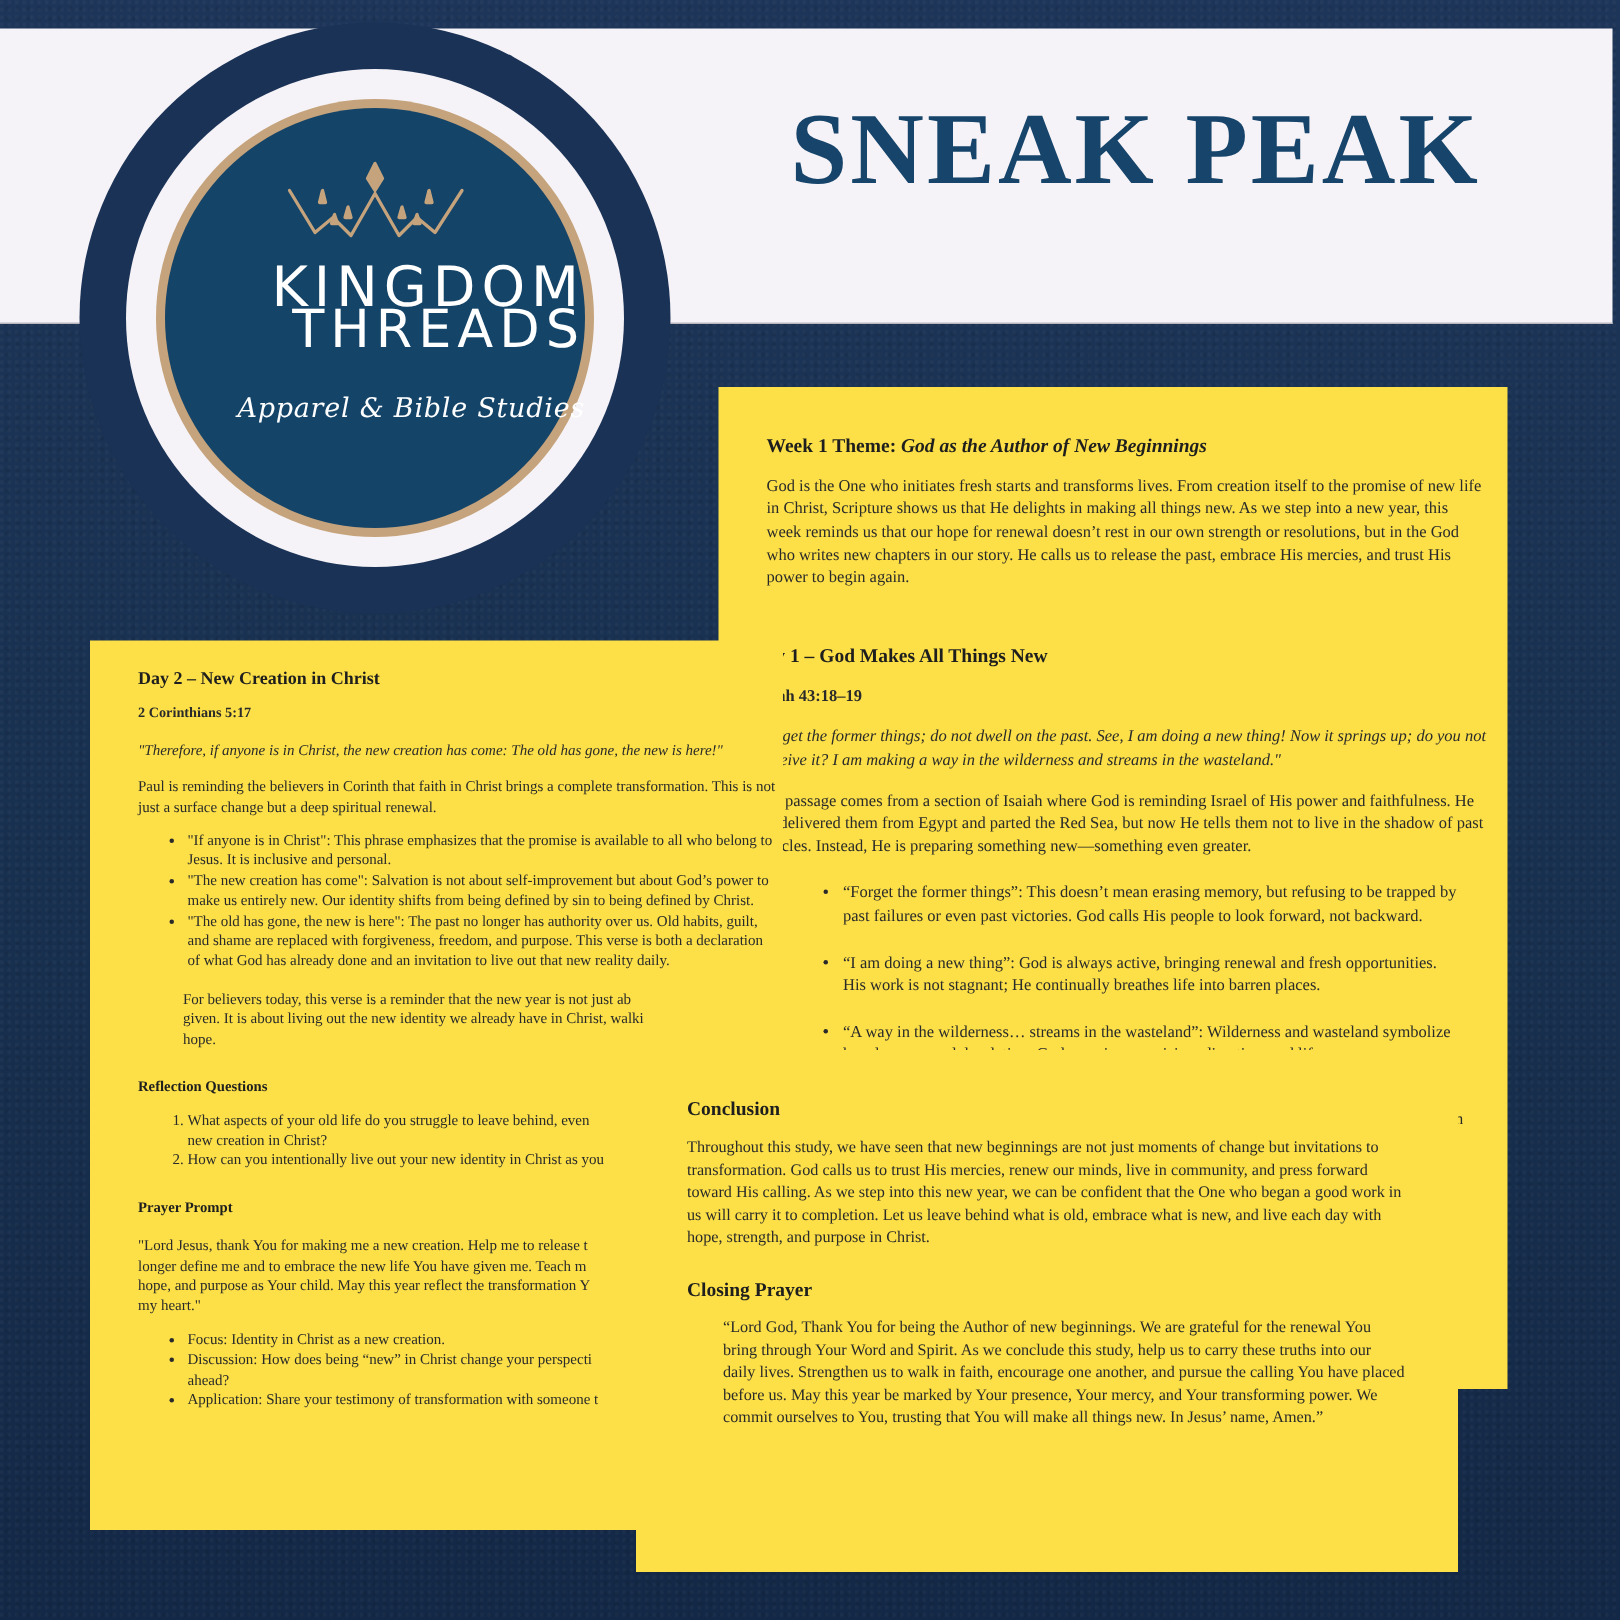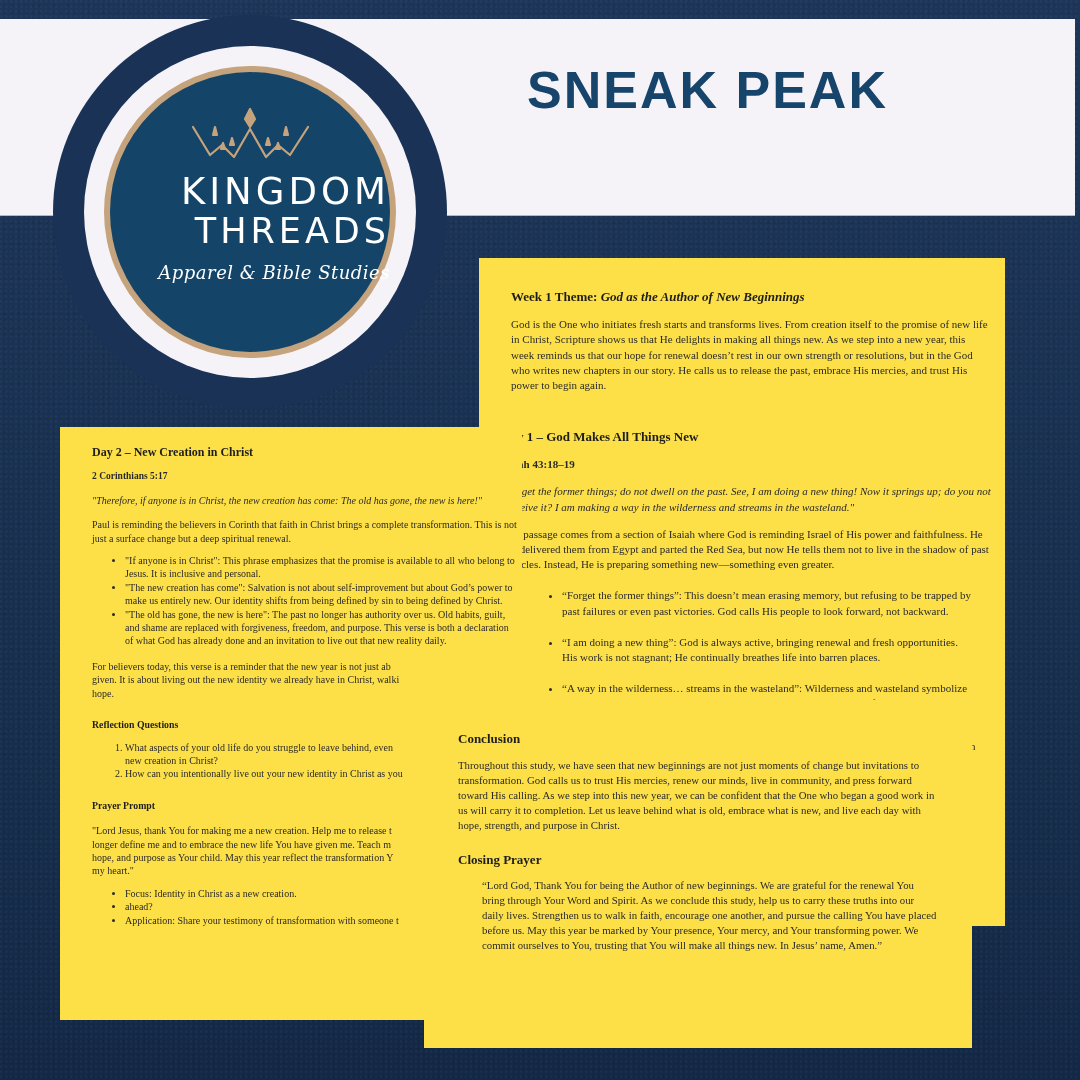--- a/index.html
+++ b/index.html
@@ -12,23 +12,24 @@
       linear-gradient(180deg, #1d3559 0%, #18304f 55%, #132846 100%);
     background-size: 5px 5px, 7px 7px, 100% 100%;
     font-family: "Liberation Sans", sans-serif;
   }
   .banner {
     position: absolute; left: 0; top: 19px; width: 1075px; height: 196px;
     background: #f5f3f7; border-bottom: 1px solid #b9b6c0;
   }
   .banner-title {
     position: absolute; left: 527px; top: 60px; width: 440px;
-    font-family: Liberation Sans, sans-serif; font-weight: bold;
-    font-size: 52px; letter-spacing: 2px; color: #16446a;
+    font-family: Liberation Serif, serif; font-weight: bold;
+    font-size: 68px; letter-spacing: 2px; color: #16446a;
     white-space: nowrap;
+    text-align: center;
   }
   .ring-outer {
     position: absolute; left: 53px; top: 15px; width: 394px; height: 394px;
     border-radius: 50%; background: #1b3257;
   }
   .ring-white {
     position: absolute; left: 84px; top: 46px; width: 332px; height: 332px;
     border-radius: 50%; background: #f5f3f7;
   }
   .logo-gold {
@@ -39,21 +40,21 @@
     position: absolute; left: 110px; top: 72px; width: 280px; height: 280px;
     border-radius: 50%; background: #144468;
   }
   .crown { position: absolute; left: 188px; top: 105px; width: 125px; height: 60px; }
   .logo-line1, .logo-line2 {
     position: absolute; left: 110px; width: 280px; text-align: right;
     color: #ffffff; font-family: "DejaVu Sans", sans-serif; font-weight: normal;
     letter-spacing: 4px;
   }
   .logo-line1 { top: 170px; font-size: 37px; }
-  .logo-line2 { top: 211px; font-size: 35px; }
+  .logo-line2 { top: 200px; font-size: 35px; }
   .logo-tag {
     position: absolute; left: 110px; top: 262px; width: 280px; text-align: right;
     color: #ffffff; font-family: "DejaVu Serif", serif; font-style: italic;
     font-size: 18px; letter-spacing: 0.5px;
   }
   .page {
     position: absolute; background: #fde047; overflow: hidden; color: #2a2a2a;
     font-family: Liberation Serif, serif;
   }
   .page h2 { margin: 0; font-size: 13.5px; font-weight: bold; color: #1e1e1e; }
@@ -71,21 +72,21 @@
   .week1 li { margin: 16px; }
   .week1 .stray { position: absolute; left: 491px; top: 482px; font-size: 11px; }
 
   .day2 { left: 60px; top: 427px; width: 462px; height: 593px; z-index: 2; }
   .day2 .inner { position: absolute; left: 32px; top: 19px; width: 425px; font-size: 10px; line-height: 13.4px; white-space: normal; }
   .day2 h2 { font-size: 12px; }
   .day2 .ref { margin-top: 11px; font-weight: bold; font-size: 9.5px; }
   .day2 .verse { margin-top: 10px; font-style: italic; }
   .day2 .expl { margin-top: 11px; }
   .day2 ul, .day2 ol { margin: 9px 0 0 0; padding-left: 33px; }
-  .day2 .para2 { margin-top: 12px; }
+  .day2 .para2 { margin-top: 12px; margin-left: 30px; }
   .day2 h3 { margin: 18px 0 0 0; font-size: 9.8px; font-weight: bold; color: #1e1e1e; }
   .day2 .prayer { margin-top: 12px; }
   .clip { white-space: nowrap; overflow: hidden; }
 
   .concl { left: 424px; top: 700px; width: 548px; height: 348px; z-index: 3; }
   .concl .inner { position: absolute; left: 34px; top: 31px; width: 480px; font-size: 10.8px; line-height: 15.1px; }
   .concl h2 { font-size: 13px; }
   .concl .body { margin-top: 12px; }
   .concl .cp { margin-top: 18px; }
   .concl .cpbody { margin-top: 11px; margin-left: 24px; }
@@ -166,20 +167,21 @@
       <div class="clip">"Lord Jesus, thank You for making me a new creation. Help me to release t</div>
       <div class="clip">longer define me and to embrace the new life You have given me. Teach m</div>
       <div class="clip">hope, and purpose as Your child. May this year reflect the transformation Y</div>
       <div class="clip">my heart."</div>
     </div>
     <ul>
       <li>
           <div class="clip">Focus: Identity in Christ as a new creation.</div>
         </li>
       <li>
+          <div class="clip">Discussion: How does being “new” in Christ change your perspecti</div>
           <div class="clip">ahead?</div>
         </li>
       <li>
           <div class="clip">Application: Share your testimony of transformation with someone t</div>
         </li>
     </ul>
   </div>
 </div>
 
 <div class="page concl">

